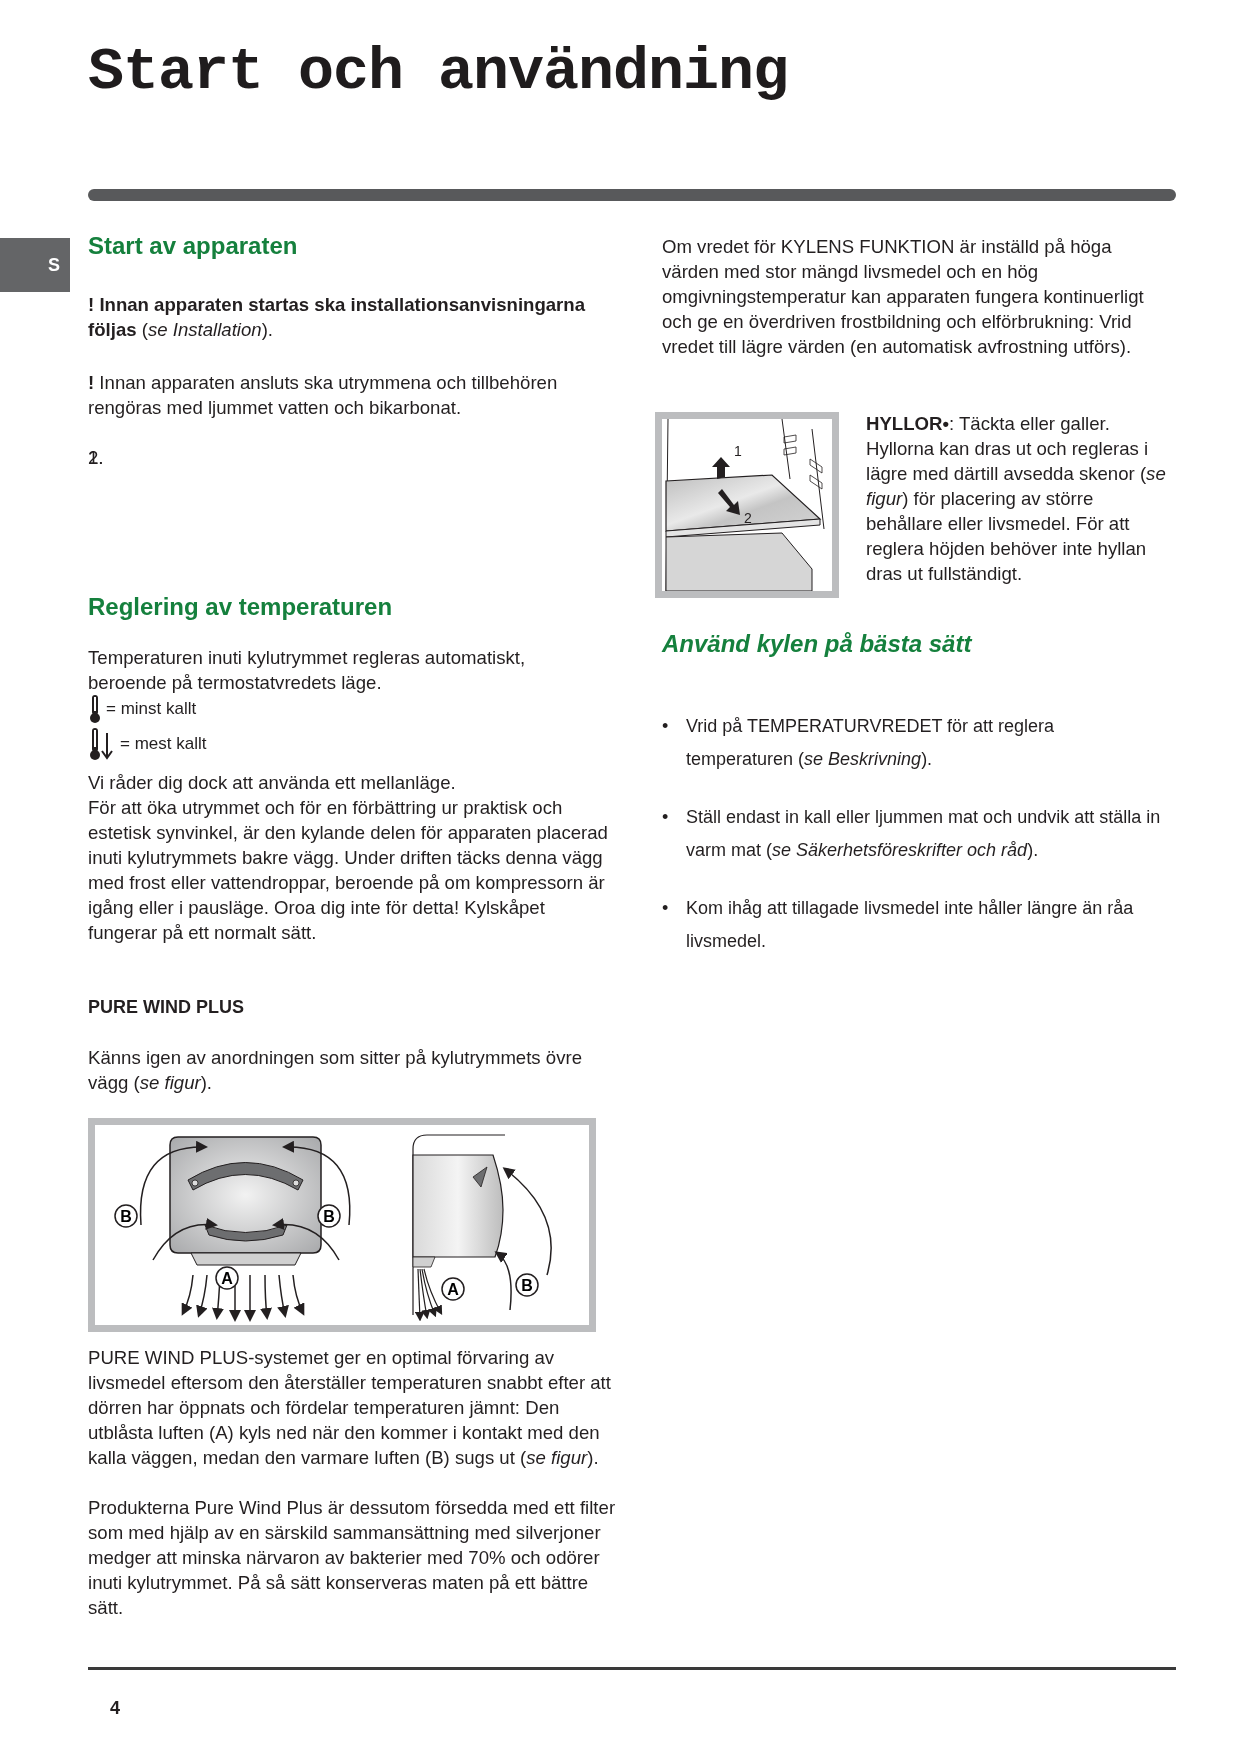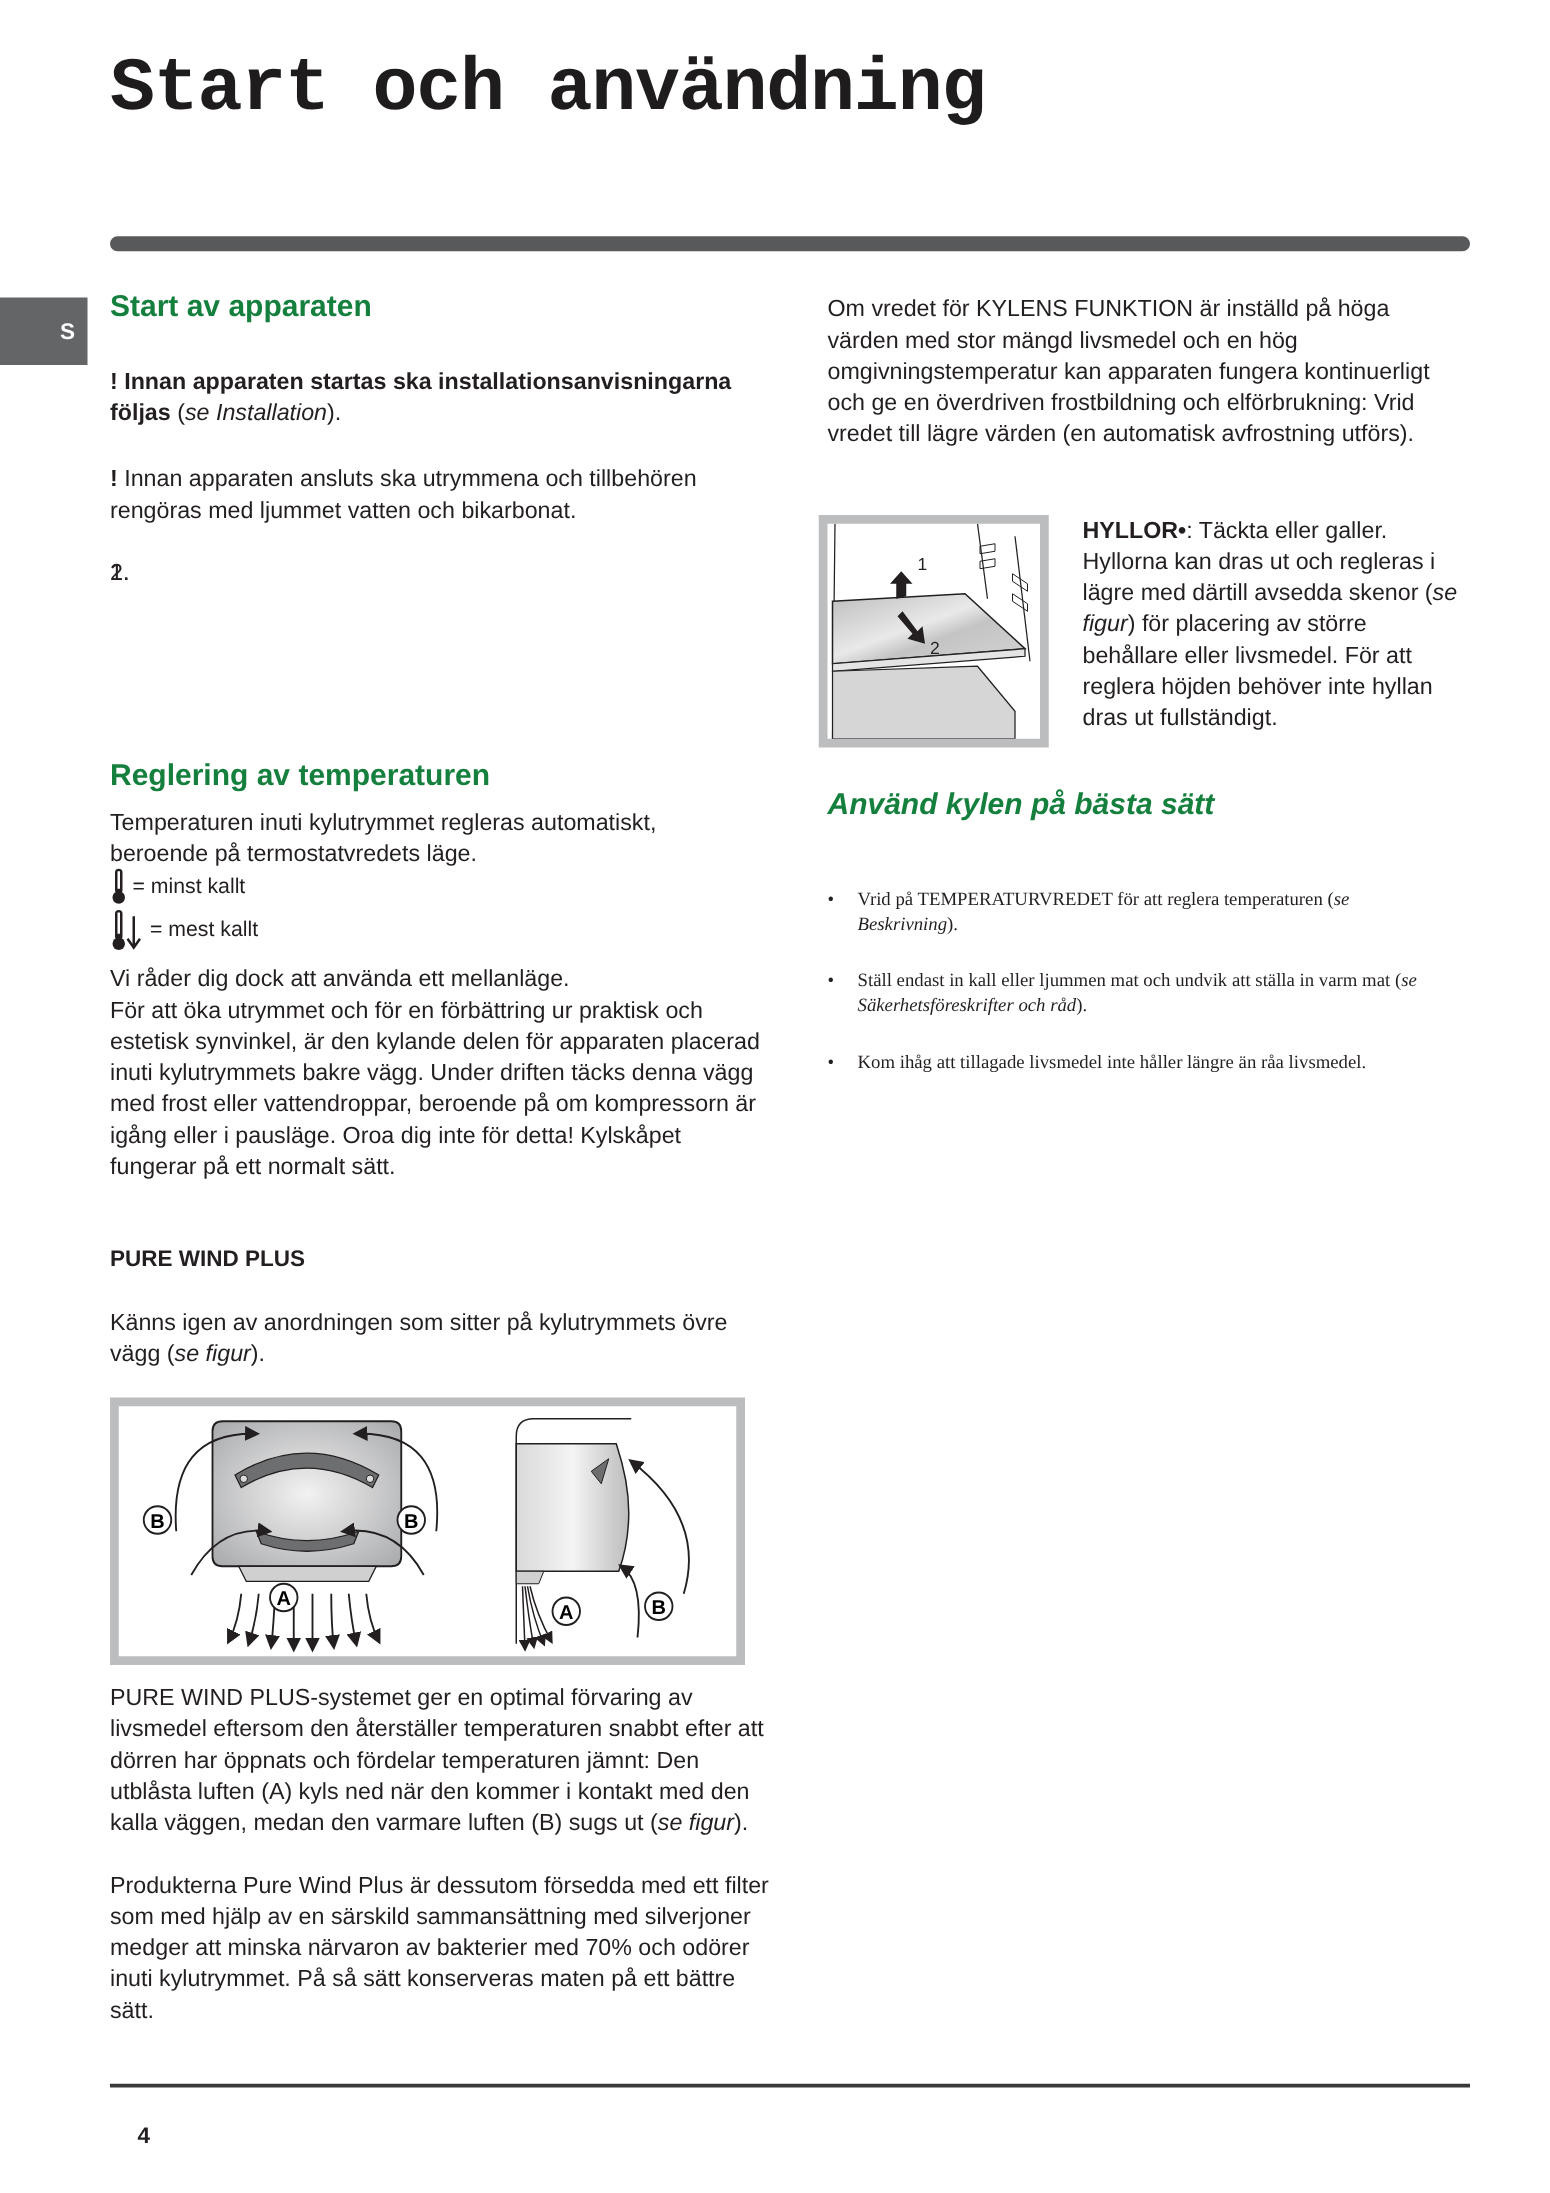--- a/index.html
+++ b/index.html
@@ -13,21 +13,21 @@
   .h2 { font-size: 24px; font-weight: bold; margin: 0; color: #15803d; }
   .p { font-size: 18.6px; line-height: 25px; margin: 0; color: #231f20; }
   .bold { font-weight: bold; }
   .it { font-style: italic; }
   .col-left { left: 88px; width: 540px; }
   .col-right { left: 662px; width: 520px; }
   ol.steps { margin: 0; padding: 0; list-style: none; }
   ol.steps li { position: relative; padding-left: 20px; font-size: 18.6px; line-height: 25px; }
   ol.steps li .num { position: absolute; left: 0; }
   ul.bullets { margin: 0; padding: 0; list-style: none; }
-  ul.bullets li { position: relative; padding-left: 24px; font-size: 15px; line-height: 20px; margin-bottom: 25px; font-family: Liberation Serif, serif; }
+  ul.bullets li { position: relative; padding-left: 24px; font-size: 18px; line-height: 33px; margin-bottom: 25px; }
   ul.bullets li::before { content: "•"; position: absolute; left: 0; top: 0; }
   .sym-row { display: flex; align-items: center; height: 32px; font-size: 17px; }
   .fig-frame { border: 7px solid #bcbdbf; box-sizing: border-box; background: #fff; }
   .bottombar { left: 88px; top: 1667px; width: 1088px; height: 3px; background: #3a3a3a; }
   .pagenum { left: 110px; top: 1698px; font-size: 18px; font-weight: bold; }
 </style>
 </head>
 <body>
 
 <h1 class="abs title">Start och användning</h1>
@@ -45,21 +45,21 @@
 
 <p class="abs p col-left" style="top:370px;">
   <span class="bold">!</span><span> Innan apparaten ansluts ska utrymmena och tillbehören rengöras med ljummet vatten och bikarbonat.</span>
 </p>
 
 <ol class="abs steps col-left" style="top:445px; width:520px;">
   <li><span class="num">1.</span></li>
   <li><span class="num">2.</span></li>
 </ol>
 
-<h2 class="abs h2 col-left" style="top:593px;margin-top:14px;">Reglering av temperaturen</h2>
+<h2 class="abs h2 col-left" style="top:593px;">Reglering av temperaturen</h2>
 
 <p class="abs p col-left" style="top:645px; width:520px;">Temperaturen inuti kylutrymmet regleras automatiskt, beroende på termostatvredets läge.</p>
 
 <div class="abs col-left sym-row" style="top:693px;">
   <svg width="14" height="30" viewBox="0 0 14 30">
     <rect x="4" y="1" width="6" height="20" rx="3" fill="#231f20"></rect>
     <circle cx="7" cy="24" r="5" fill="#231f20"></circle>
     <rect x="6" y="3" width="2" height="14" fill="#fff"></rect>
   </svg>
   <span style="margin-left:4px;">= minst kallt</span>

